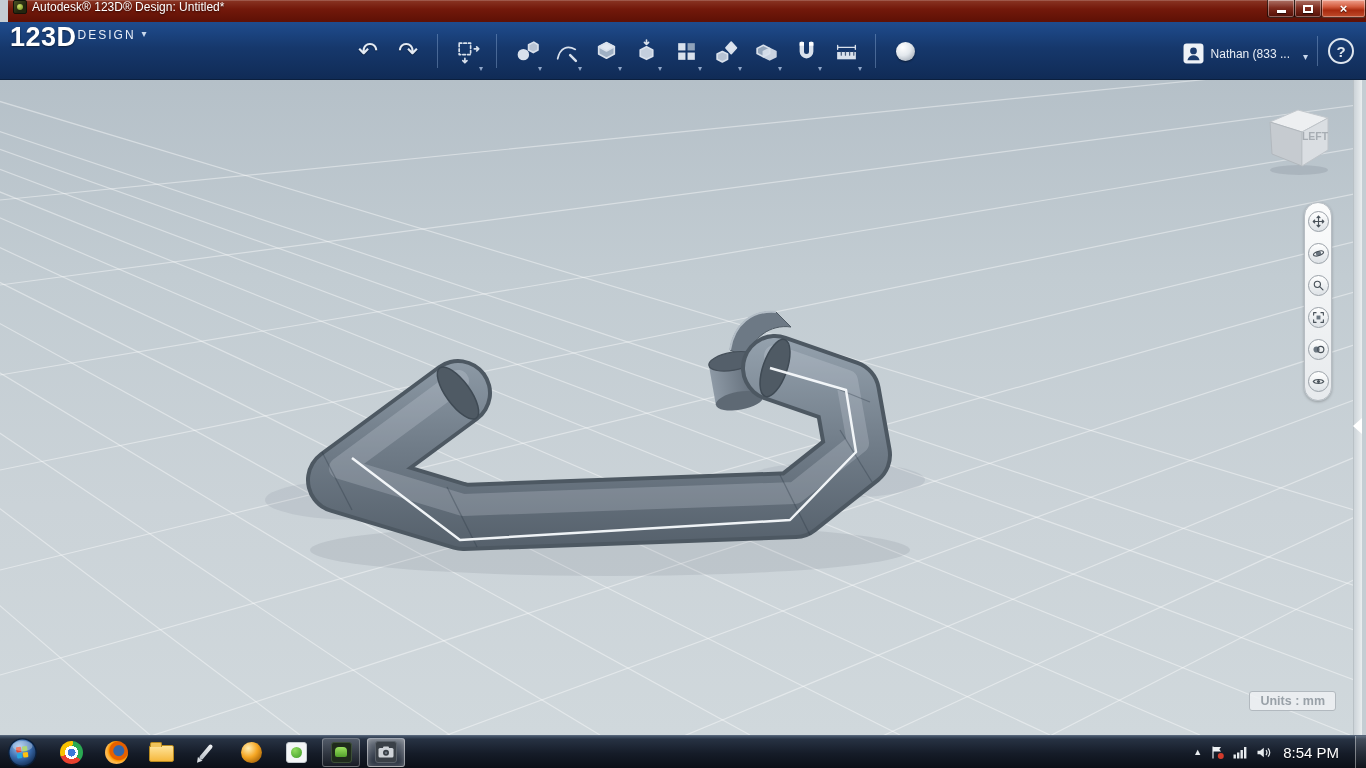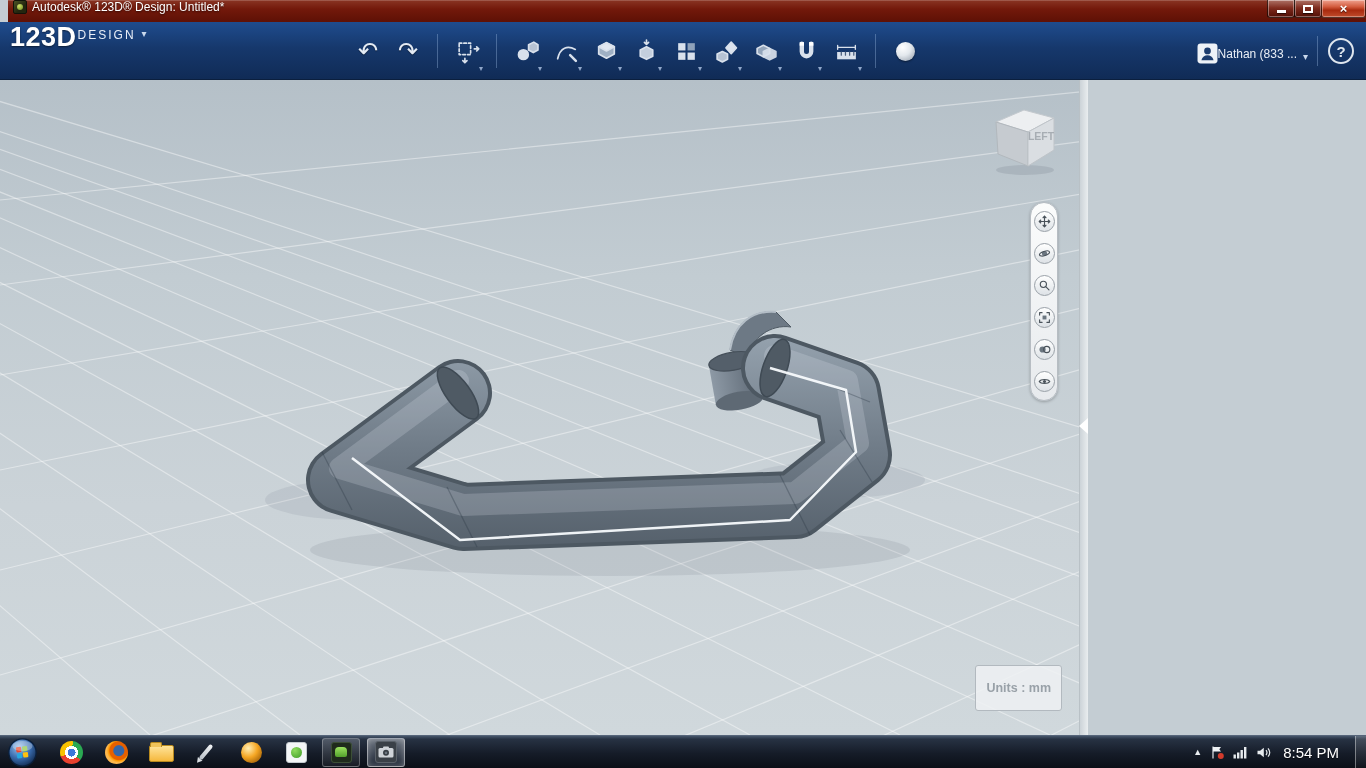--- a/index.html
+++ b/index.html
@@ -37,46 +37,46 @@
   .tools { position:absolute; left:348px; top:0; height:58px; display:flex; align-items:center; }
   .tbtn { position:relative; width:40px; height:48px; display:flex; align-items:center; justify-content:center; border-radius:3px; }
   .tbtn .fly { position:absolute; right:4px; bottom:2px; font-size:8px; color:#8fa6c8; line-height:1; }
   .arrow-glyph { font-size:24px; color:#e4ebf4; line-height:1; text-shadow:0 1px 1px rgba(0,0,0,.4); }
   .vsep { width:1px; height:34px; background:rgba(150,180,220,.4); margin:0 9px; }
   .ticon { width:25px; height:25px; stroke:#d9e1ec; stroke-width:1.6; stroke-linecap:round; stroke-linejoin:round; }
   .navicon { width:13px; height:13px; stroke:#49525a; stroke-width:1.4; stroke-linecap:round; stroke-linejoin:round; }
   .sphere-material { width:19px; height:19px; border-radius:50%;
     background:radial-gradient(circle at 35% 28%,#ffffff 0%,#e3e8ed 45%,#aeb6c0 80%,#8d97a2 100%);
     box-shadow:0 1px 2px rgba(0,0,0,.45); }
-  .account { position:absolute; right:58px; top:0; height:63px; display:flex; align-items:center; }
+  .account { position:absolute; right:58px; top:0; height:63px; display:flex; align-items:center; gap:7px; }
   .acct-name { color:#e9eef6; font-size:12px; }
   .help { position:absolute; right:12px; top:16px; width:26px; height:26px; border:2px solid #dfe6ee;
     border-radius:50%; color:#dfe6ee; font-weight:bold; font-size:15px; display:flex; align-items:center; justify-content:center; }
   .vsep-r { position:absolute; right:48px; top:14px; width:1px; height:30px; background:rgba(150,180,220,.4); }
 
   
-  #viewport { position:absolute; left:0; top:80px; width:1088px; height:655px; overflow:hidden;
+  #viewport { position:absolute; left:0; top:80px; width:1362px; height:655px; overflow:hidden;
     background:linear-gradient(180deg,#b5c0c8 0%,#c2ccd2 30%,#cbd3d8 65%,#d0d8dc 100%); }
   #model { position:absolute; left:0; top:0; }
 
   
   #viewcube { position:absolute; top:14px; right:20px; width:86px; height:86px; }
   
   #navbar { position:absolute; top:122px; right:30px; width:28px; padding:8px 0; display:flex; flex-direction:column;
     align-items:center; gap:11px; border-radius:14px; border:1px solid #b7bdc3;
     background:linear-gradient(180deg,#fbfcfc,#e7eaed); box-shadow:0 1px 3px rgba(0,0,0,.25); }
   .nbtn { width:21px; height:21px; border-radius:50%; border:1px solid #9aa1a8;
     background:linear-gradient(180deg,#ffffff,#dde2e6); display:flex; align-items:center; justify-content:center; }
   
   #edge-strip { position:absolute; right:0; top:0; width:9px; height:655px;
     background:linear-gradient(90deg,#ccd3d8,#e9edef); border-left:1px solid #b9c1c6; }
   .edge-arrow { position:absolute; right:0; top:338px; width:0; height:0;
     border-top:8px solid transparent; border-bottom:8px solid transparent; border-right:9px solid #ffffff; }
   
-  #units { position:absolute; right:26px; bottom:24px; padding:15px 10px; font-size:12.5px; font-weight:bold;
+  #units { position:absolute; right:26px; bottom:24px; padding:2px 10px; font-size:12.5px; font-weight:bold;
     color:#99a1a8; background:rgba(238,241,243,.85); border:1px solid #b2b9bf; border-radius:3px; }
 
   
   #taskbar { position:absolute; left:0; top:735px; width:1366px; height:33px;
     background:linear-gradient(180deg,#46566b 0%,#273243 10%,#151c28 55%,#0b0f17 100%);
     border-top:1px solid #5a6activated?; border-top:1px solid #56657a; display:flex; align-items:center; }
   .orb { width:31px; height:31px; margin-left:7px; }
   .task-icons { display:flex; align-items:center; gap:7px; margin-left:14px; height:100%; }
   .task-btn { width:38px; height:29px; display:flex; align-items:center; justify-content:center; border-radius:3px; }
   .task-btn.running { background:linear-gradient(180deg,rgba(255,255,255,.20),rgba(255,255,255,.05));

